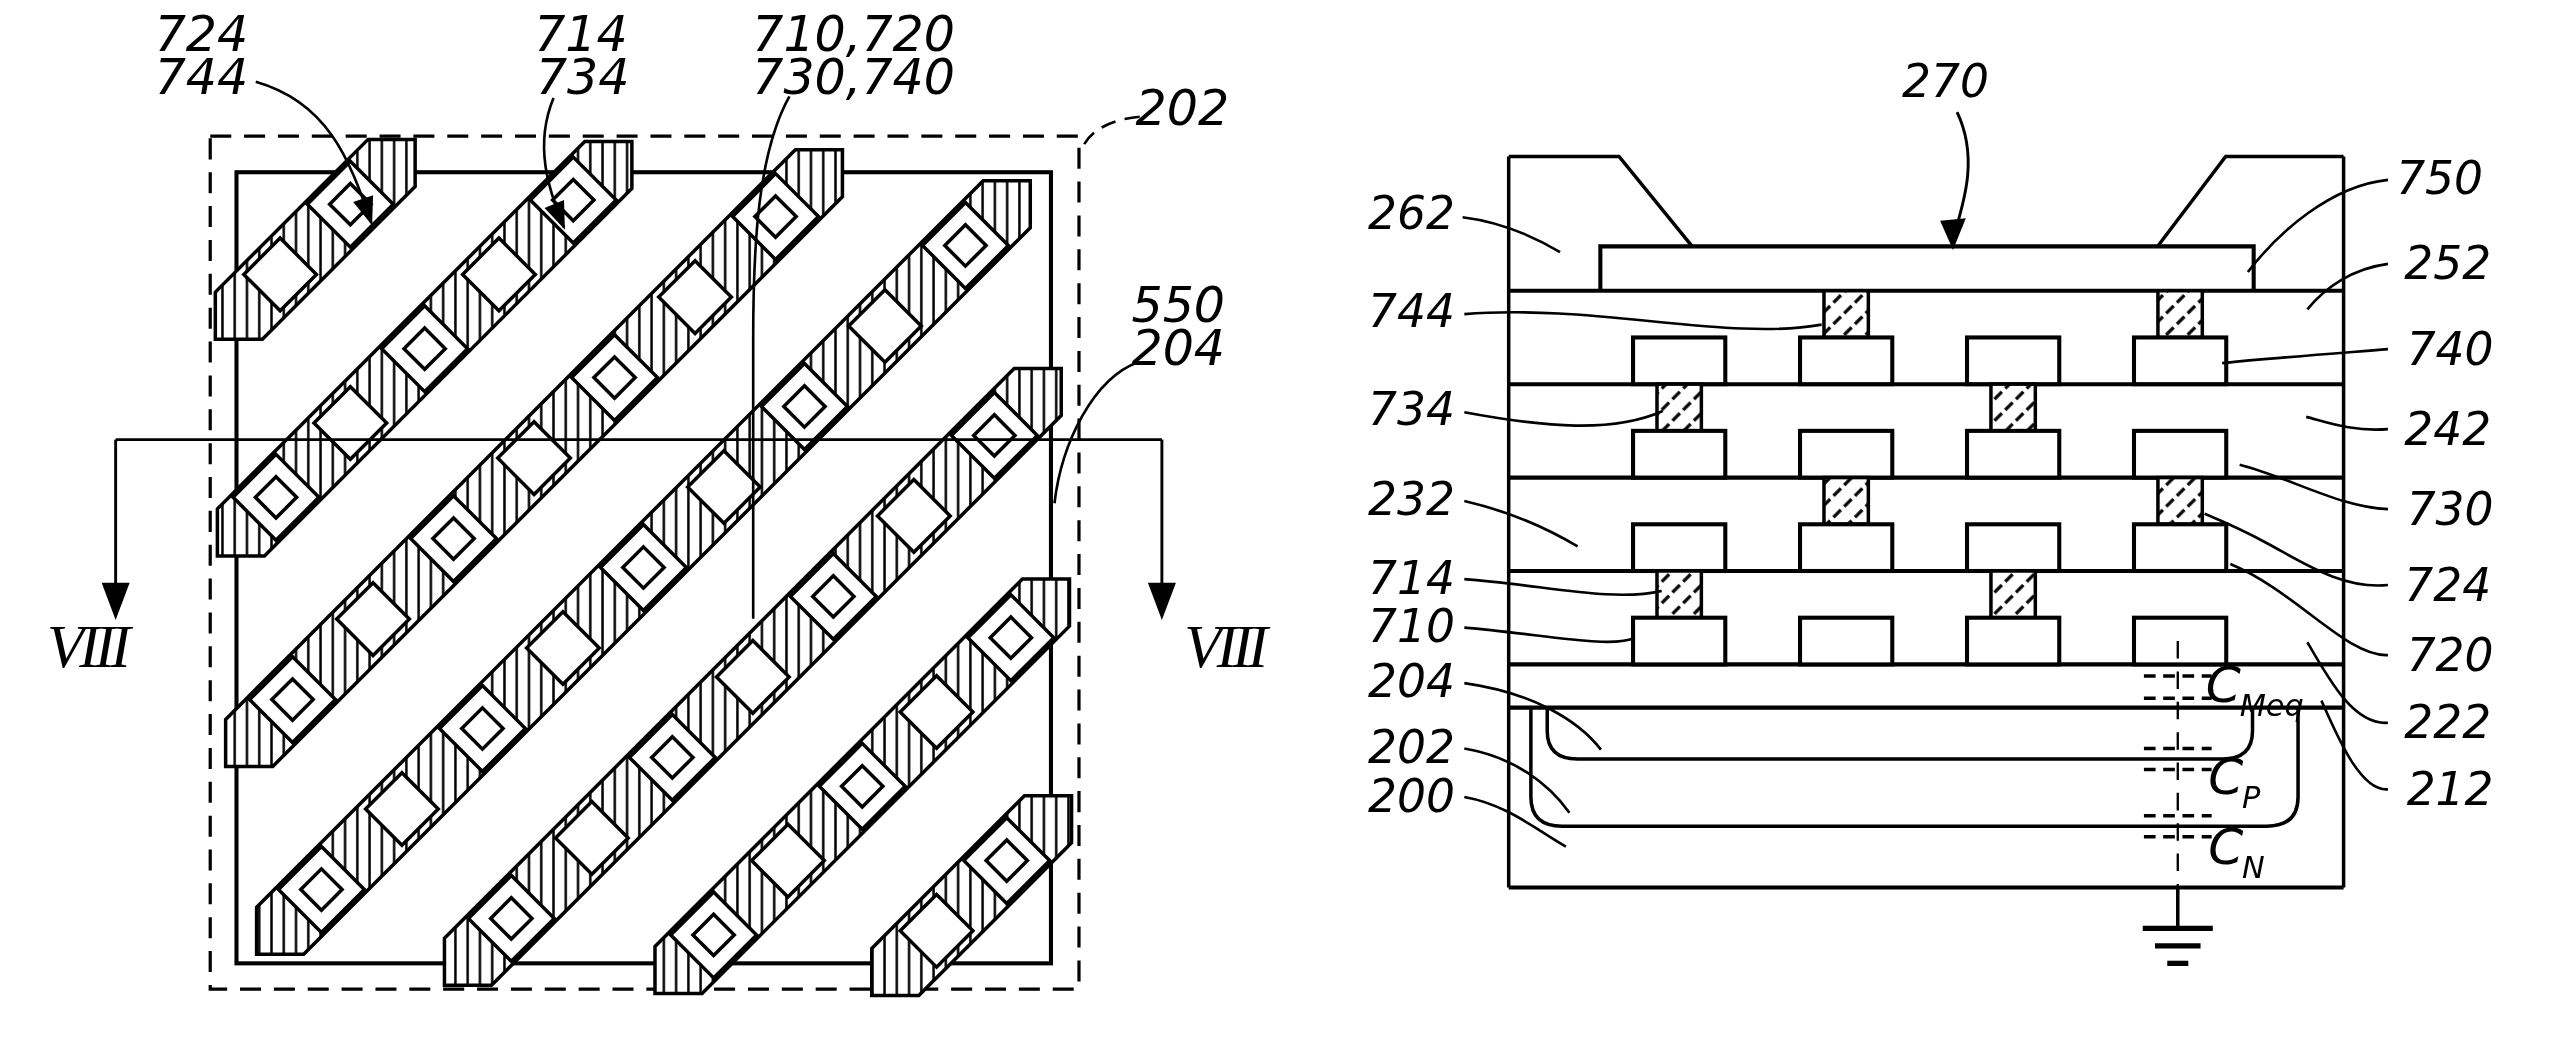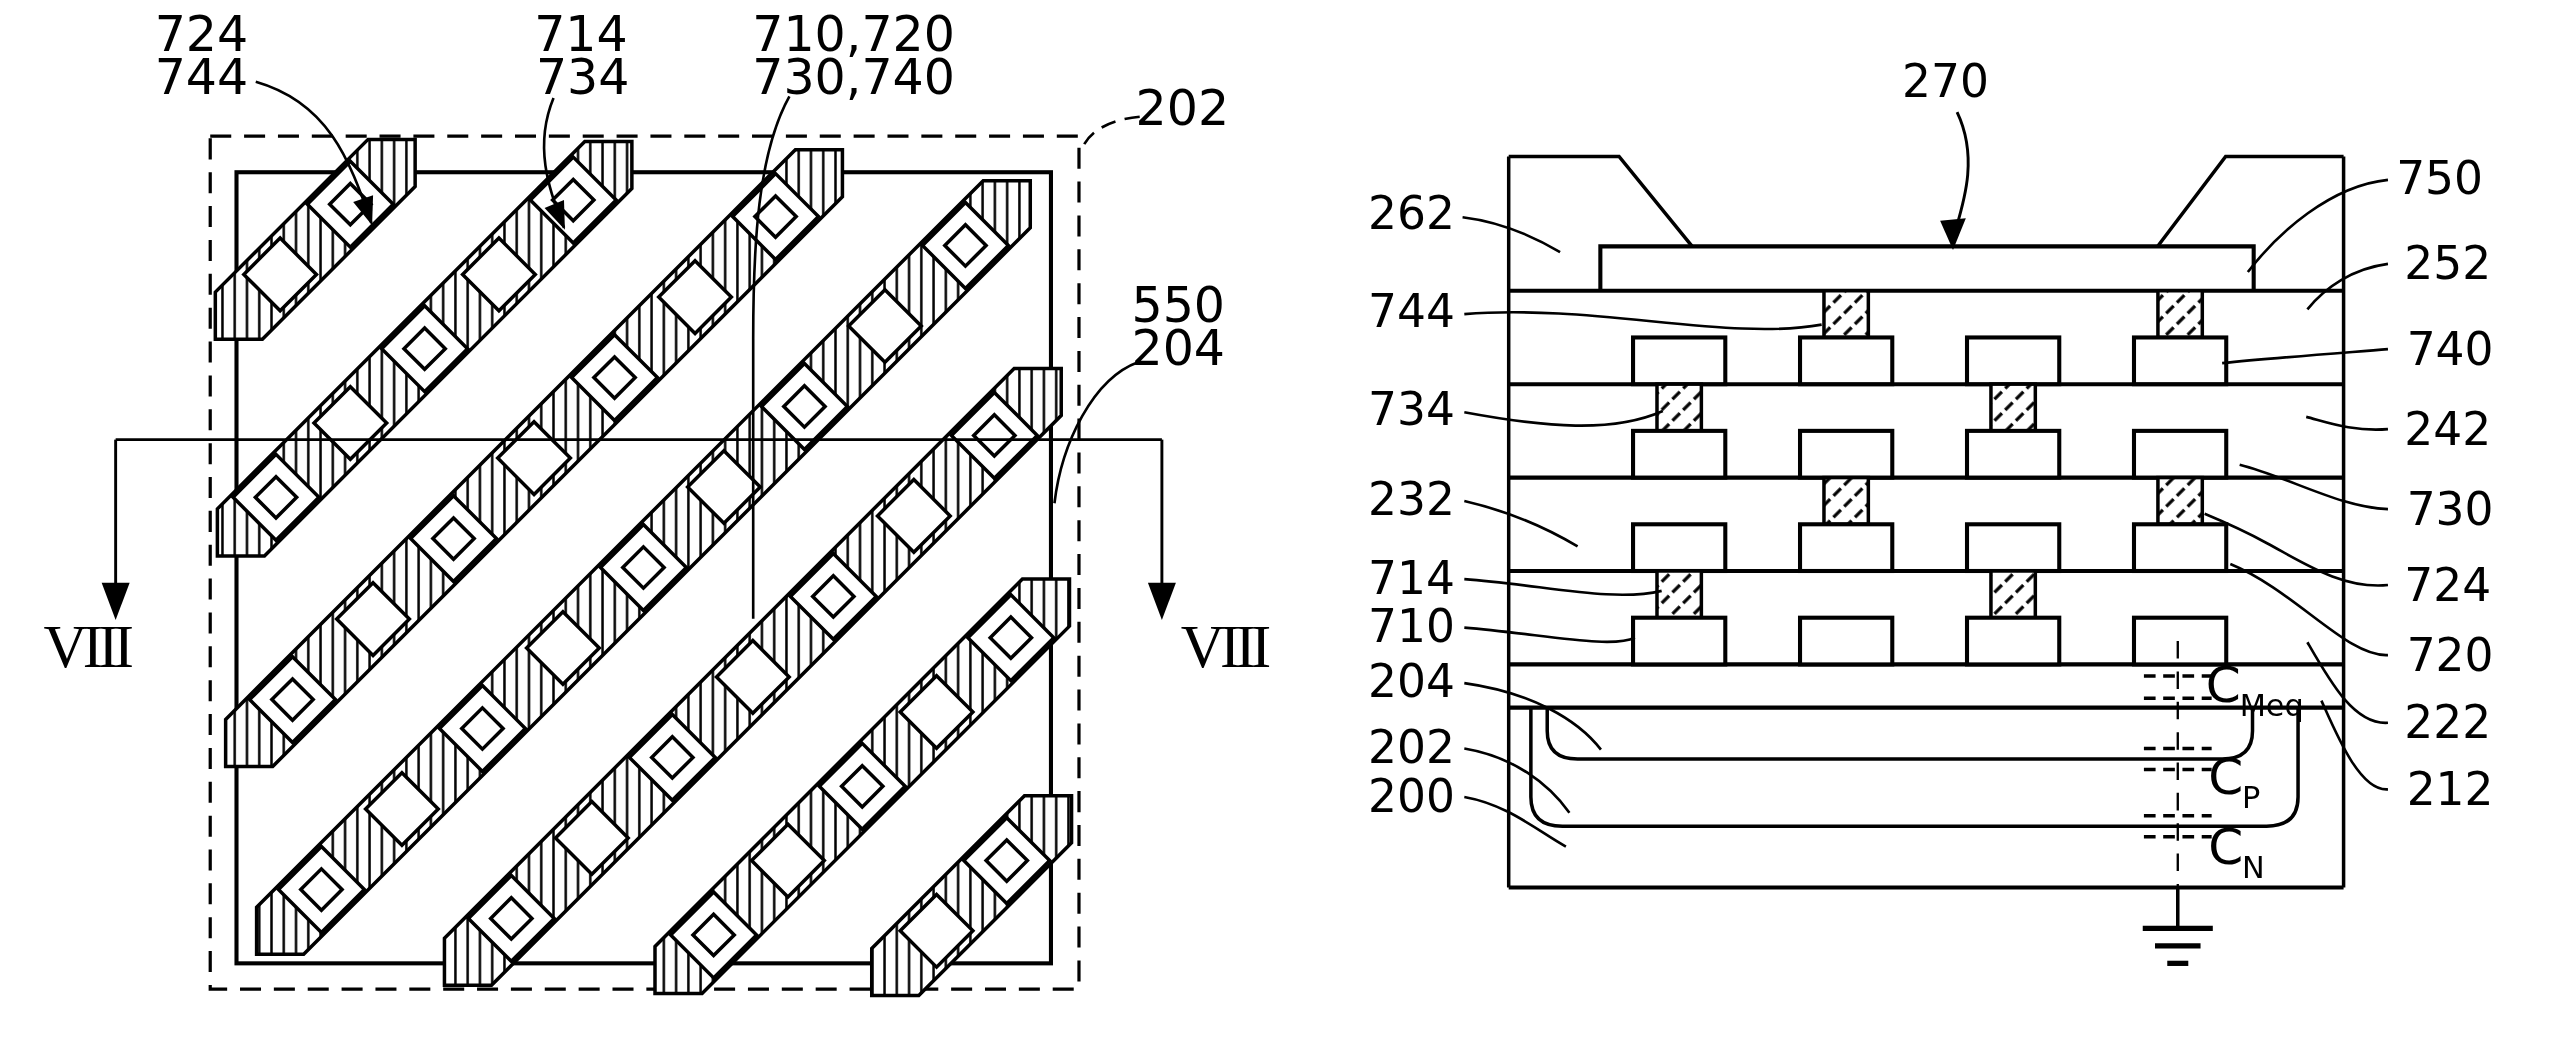--- a/index.html
+++ b/index.html
@@ -1,16 +1,16 @@
 <!DOCTYPE html>
 <html style="font-size:9.3px"><head>
 <meta charset="utf-8">
 <style>
   html,body{margin:0;padding:0;background:#ffffff;}
-  .page{width:2576px;height:1048px;position:relative;background:#ffffff;overflow:hidden;}
+  .page{width:2576px;height:1048px;position:relative;background:#ffffff;overflow:hidden;font-style:italic;}
   svg{display:block;}
   text{font-family:"DejaVu Sans","Liberation Sans",sans-serif;fill:#000;}
   .lbl-big{font-size:84px;}
   .lbl-right{font-size:78px;}
   .lbl-sect{font-family:"Liberation Serif","DejaVu Serif",serif;font-size:104px;letter-spacing:-8px;}
   .cap-base{font-size:86px;}
   .cap-sub{font-size:52px;}
 </style>
 </head>
 <body>

